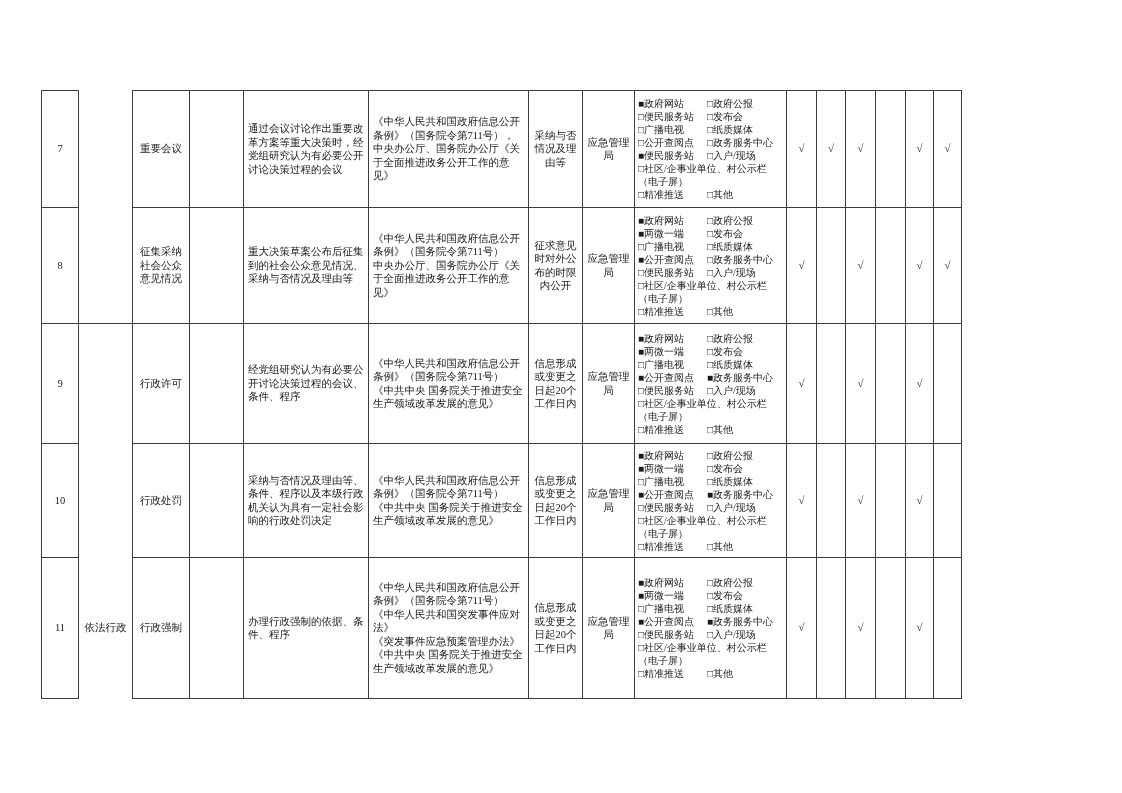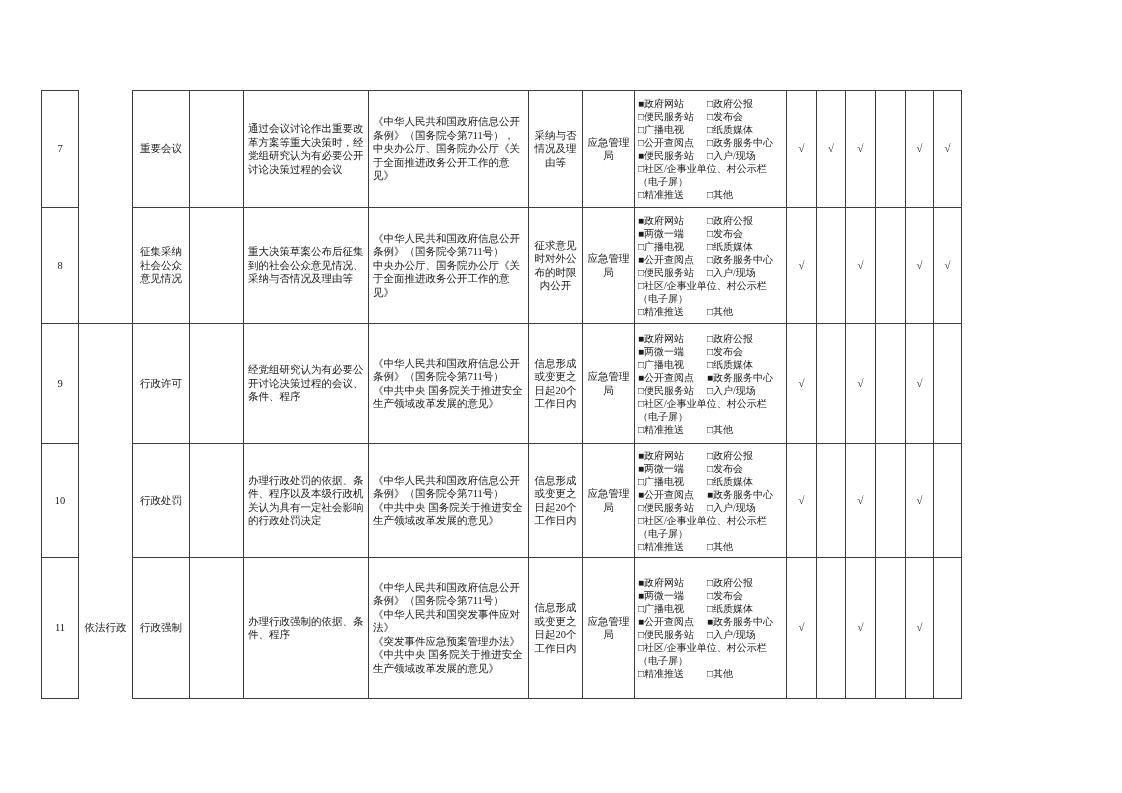--- a/index.html
+++ b/index.html
@@ -132,21 +132,21 @@
     <td class="c-check">√</td>
     <td class="c-check"></td>
     <td class="c-check">√</td>
     <td class="c-check"></td>
   </tr>
 
   <tr style="height:114px">
     <td class="c-num">10</td>
     <td class="c-item">行政处罚</td>
     <td></td>
-    <td class="c-desc">办理行政处罚的依据、条件、程序以及本级行政机关认为具有一定社会影响的行政处罚决定</td>
+    <td class="c-desc">采纳与否情况及理由等、条件、程序以及本级行政机关认为具有一定社会影响的行政处罚决定</td>
     <td class="c-legal">《中华人民共和国政府信息公开条例》（国务院令第711号）
 《中共中央 国务院关于推进安全生产领域改革发展的意见》</td>
     <td class="c-time">信息形成或变更之日起20个工作日内</td>
     <td class="c-dept">应急管理局</td>
     <td class="c-channels">
           <div class="ch-line"><span class="ch-left">■政府网站</span><span>□政府公报</span></div>
           <div class="ch-line"><span class="ch-left">■两微一端</span><span>□发布会</span></div>
           <div class="ch-line"><span class="ch-left">□广播电视</span><span>□纸质媒体</span></div>
           <div class="ch-line"><span class="ch-left">■公开查阅点</span><span>■政务服务中心</span></div>
           <div class="ch-line"><span class="ch-left">□便民服务站</span><span>□入户/现场</span></div>

